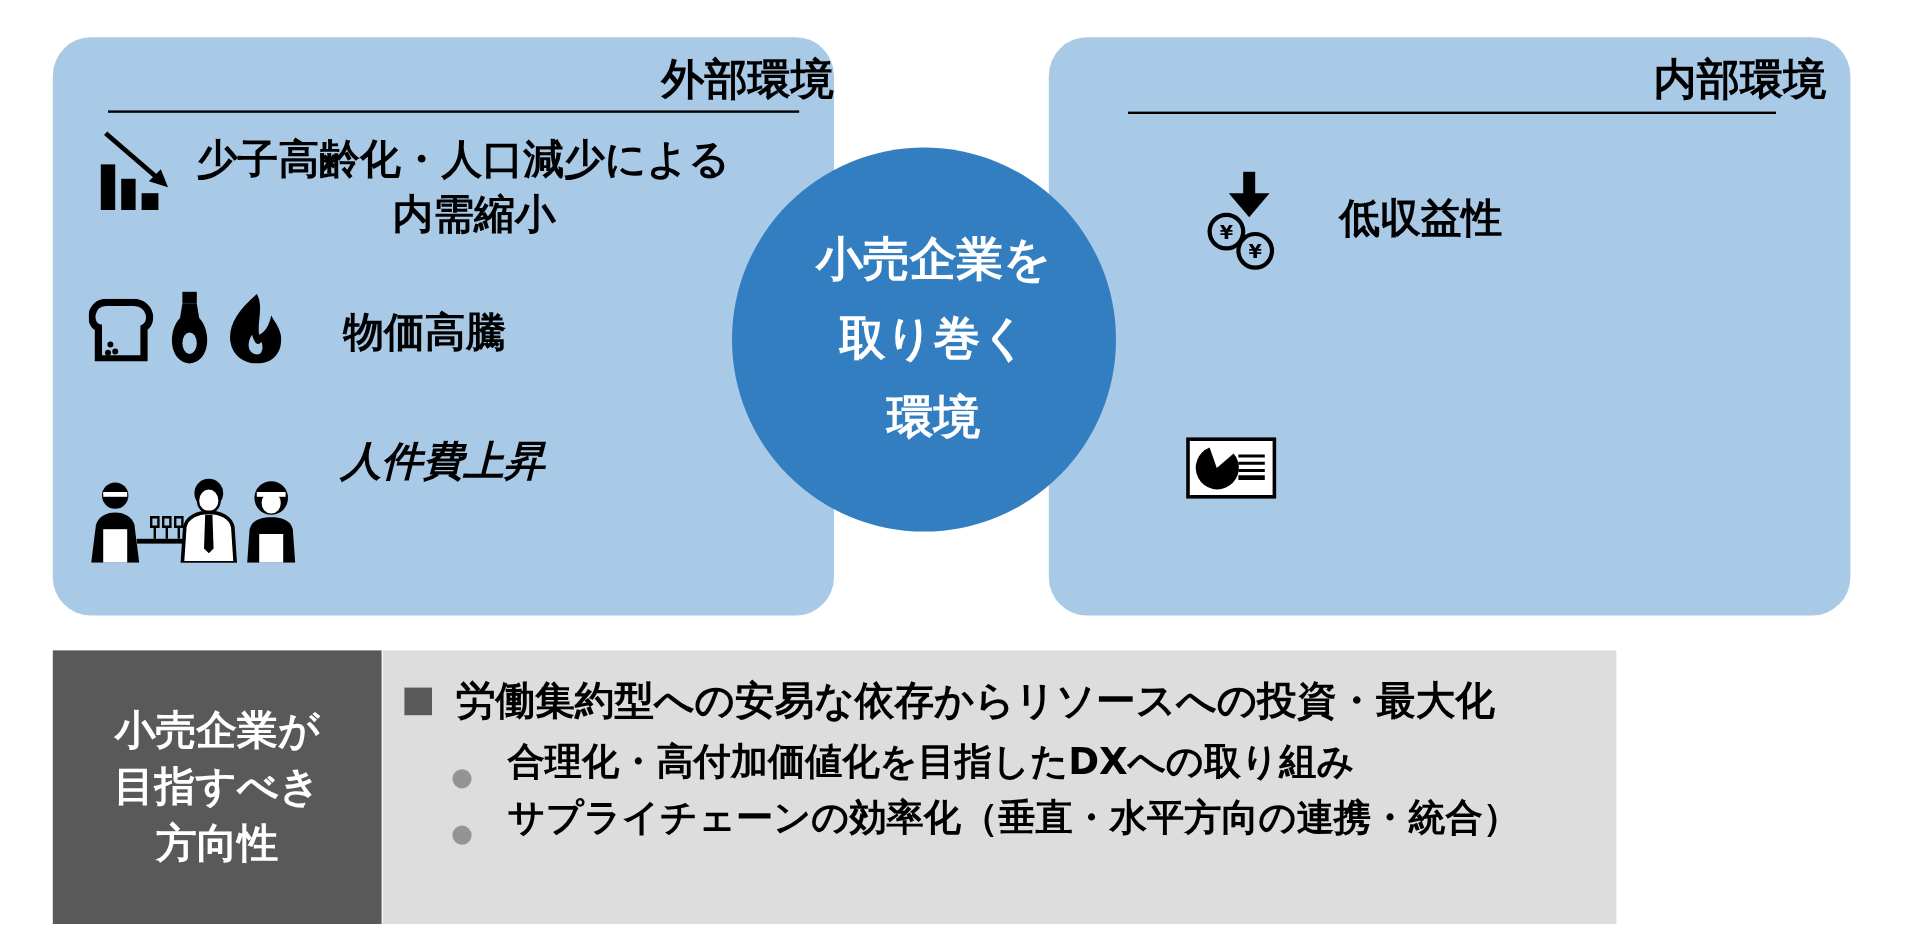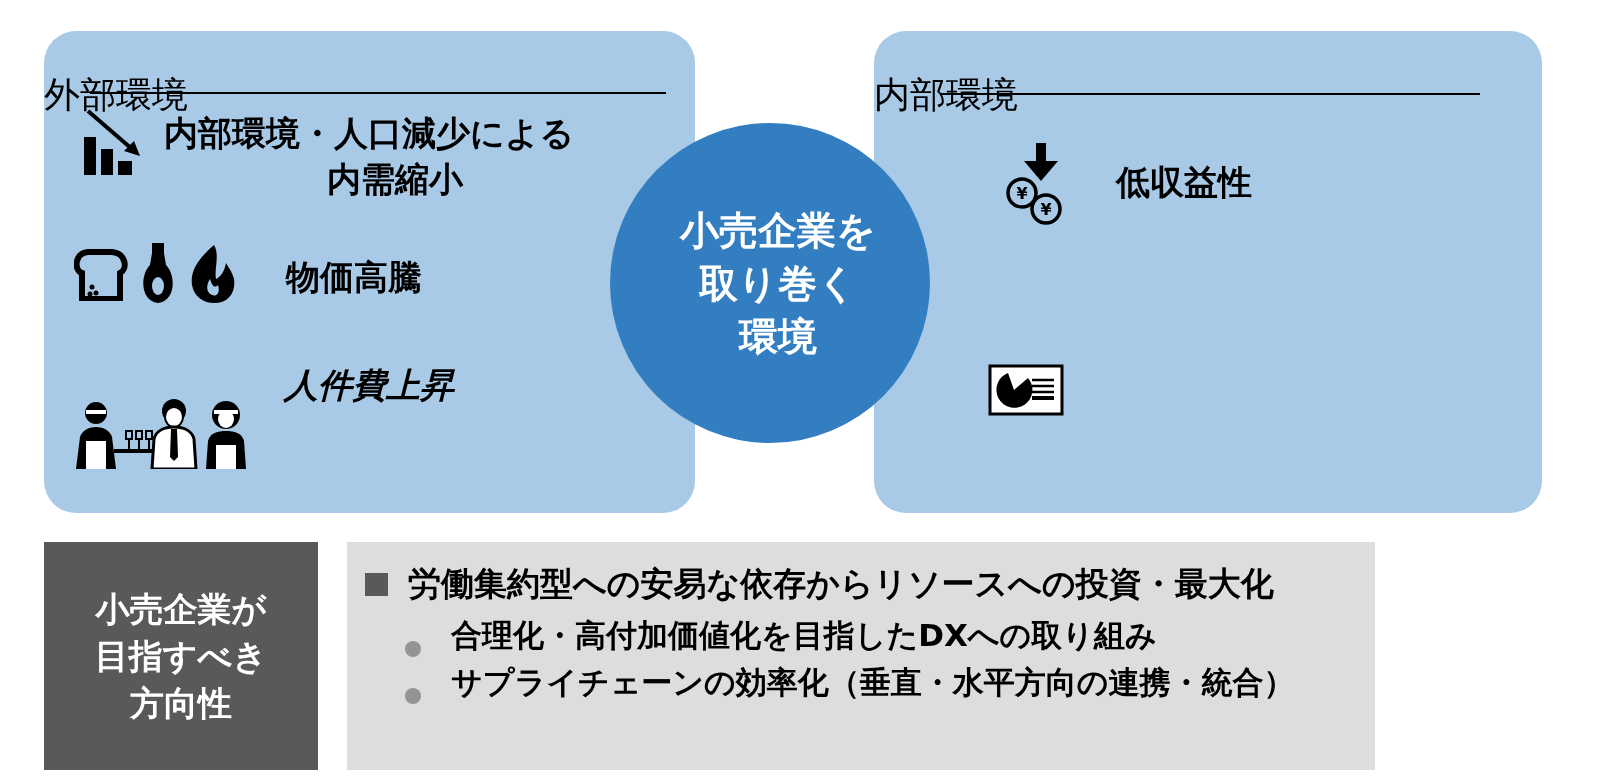--- a/index.html
+++ b/index.html
@@ -10,52 +10,50 @@
       color: #000;
     }
     .panel {
       position: absolute; top: 31px; height: 482px;
       background: #a9cae7; border-radius: 32px;
     }
     #panel-left { left: 44px; width: 651px; }
     #panel-right { left: 874px; width: 668px; }
 
     .panel-title {
-      position: absolute; font-weight: normal; font-size: 36px; text-align: left;
+      position: absolute; font-weight: bold; font-size: 36px; text-align: right;
       line-height: 44px;
-      margin-top: 28px;
     }
     .title-rule { position: absolute; height: 2px; background: #000; }
 
     .item-text { position: absolute; font-weight: bold; font-size: 34px; line-height: 44px; white-space: nowrap; }
     .icon { position: absolute; }
 
     #center-circle {
       position: absolute; left: 610px; top: 123px; width: 320px; height: 320px;
       border-radius: 50%; background: #337ec0;
       display: flex; align-items: center; justify-content: center;
       text-align: center;
     }
     #center-circle .label {
-      color: #ffffff; font-weight: bold; font-size: 39px; line-height: 53px;
+      color: #ffffff; font-weight: bold; font-size: 39px; line-height: 66px;
       white-space: pre-line;
       margin-left: 16px;
     }
 
     #dir-box {
       position: absolute; left: 44px; top: 542px; width: 274px; height: 228px;
       background: #595959; display: flex; align-items: center; justify-content: center;
       text-align: center;
     }
     #dir-box .label { color: #fff; font-weight: bold; font-size: 34px; line-height: 47px; white-space: pre-line; }
 
     #dir-content {
       position: absolute; left: 319px; top: 542px; width: 1028px; height: 228px;
       background: #dddddd;
-      margin-left: 28px;
     }
     .main-bullet {
       position: absolute; left: 18px; top: 20px; display: flex; align-items: center;
     }
     .sq { width: 23px; height: 23px; background: #595959; margin-right: 20px; }
     .main-bullet .txt { font-weight: bold; font-size: 33px; line-height: 44px; white-space: nowrap; }
     .sub-list { position: absolute; left: 58px; top: 68px; }
     .sub-item { display: flex; align-items: flex-end; height: 47px; }
     .dot { width: 16px; height: 16px; border-radius: 50%; background: #949494; margin-right: 30px; }
     .sub-item .txt { font-weight: bold; font-size: 31px; line-height: 44px; white-space: nowrap; }
@@ -67,21 +65,21 @@
   <div class="panel-title" style="left:0;width:651px;top:14px;">外部環境</div>
   <div class="title-rule" style="left:46px;width:576px;top:61px;"></div>
 
   <svg class="icon" style="left:38px;top:78px;" width="64" height="68" viewBox="0 0 64 68">
     <rect x="2" y="28" width="12" height="38" fill="#000"></rect>
     <rect x="19" y="40" width="12" height="26" fill="#000"></rect>
     <rect x="36" y="52" width="14" height="14" fill="#000"></rect>
     <line x1="6" y1="2" x2="50" y2="40" stroke="#000" stroke-width="4"></line>
     <polygon points="58,47 42,42 52,32" fill="#000"></polygon>
   </svg>
-  <div class="item-text" style="left:120px;top:80px;">内部環境・人口減少による</div>
+  <div class="item-text" style="left:120px;top:80px;">少子高齢化・人口減少による</div>
   <div class="item-text" style="left:283px;top:126px;">内需縮小</div>
 
   <div class="icon" style="left:30px;top:212px;width:170px;height:62px;">
     <svg style="position:absolute;left:0;top:6px;" width="54" height="52" viewBox="0 0 54 52">
       <path d="M8 50 L8 24 C0 22 0 4 14 3 L38 3 C52 4 54 20 46 24 L46 50 Z" fill="none" stroke="#000" stroke-width="6"></path>
       <circle cx="18" cy="38" r="2.5" fill="#000"></circle>
         <circle cx="22" cy="44" r="2.5" fill="#000"></circle>
         <circle cx="16" cy="45" r="2.5" fill="#000"></circle>
     </svg>
     <svg style="position:absolute;left:64px;top:0px;" width="40" height="62" viewBox="0 0 40 62">

